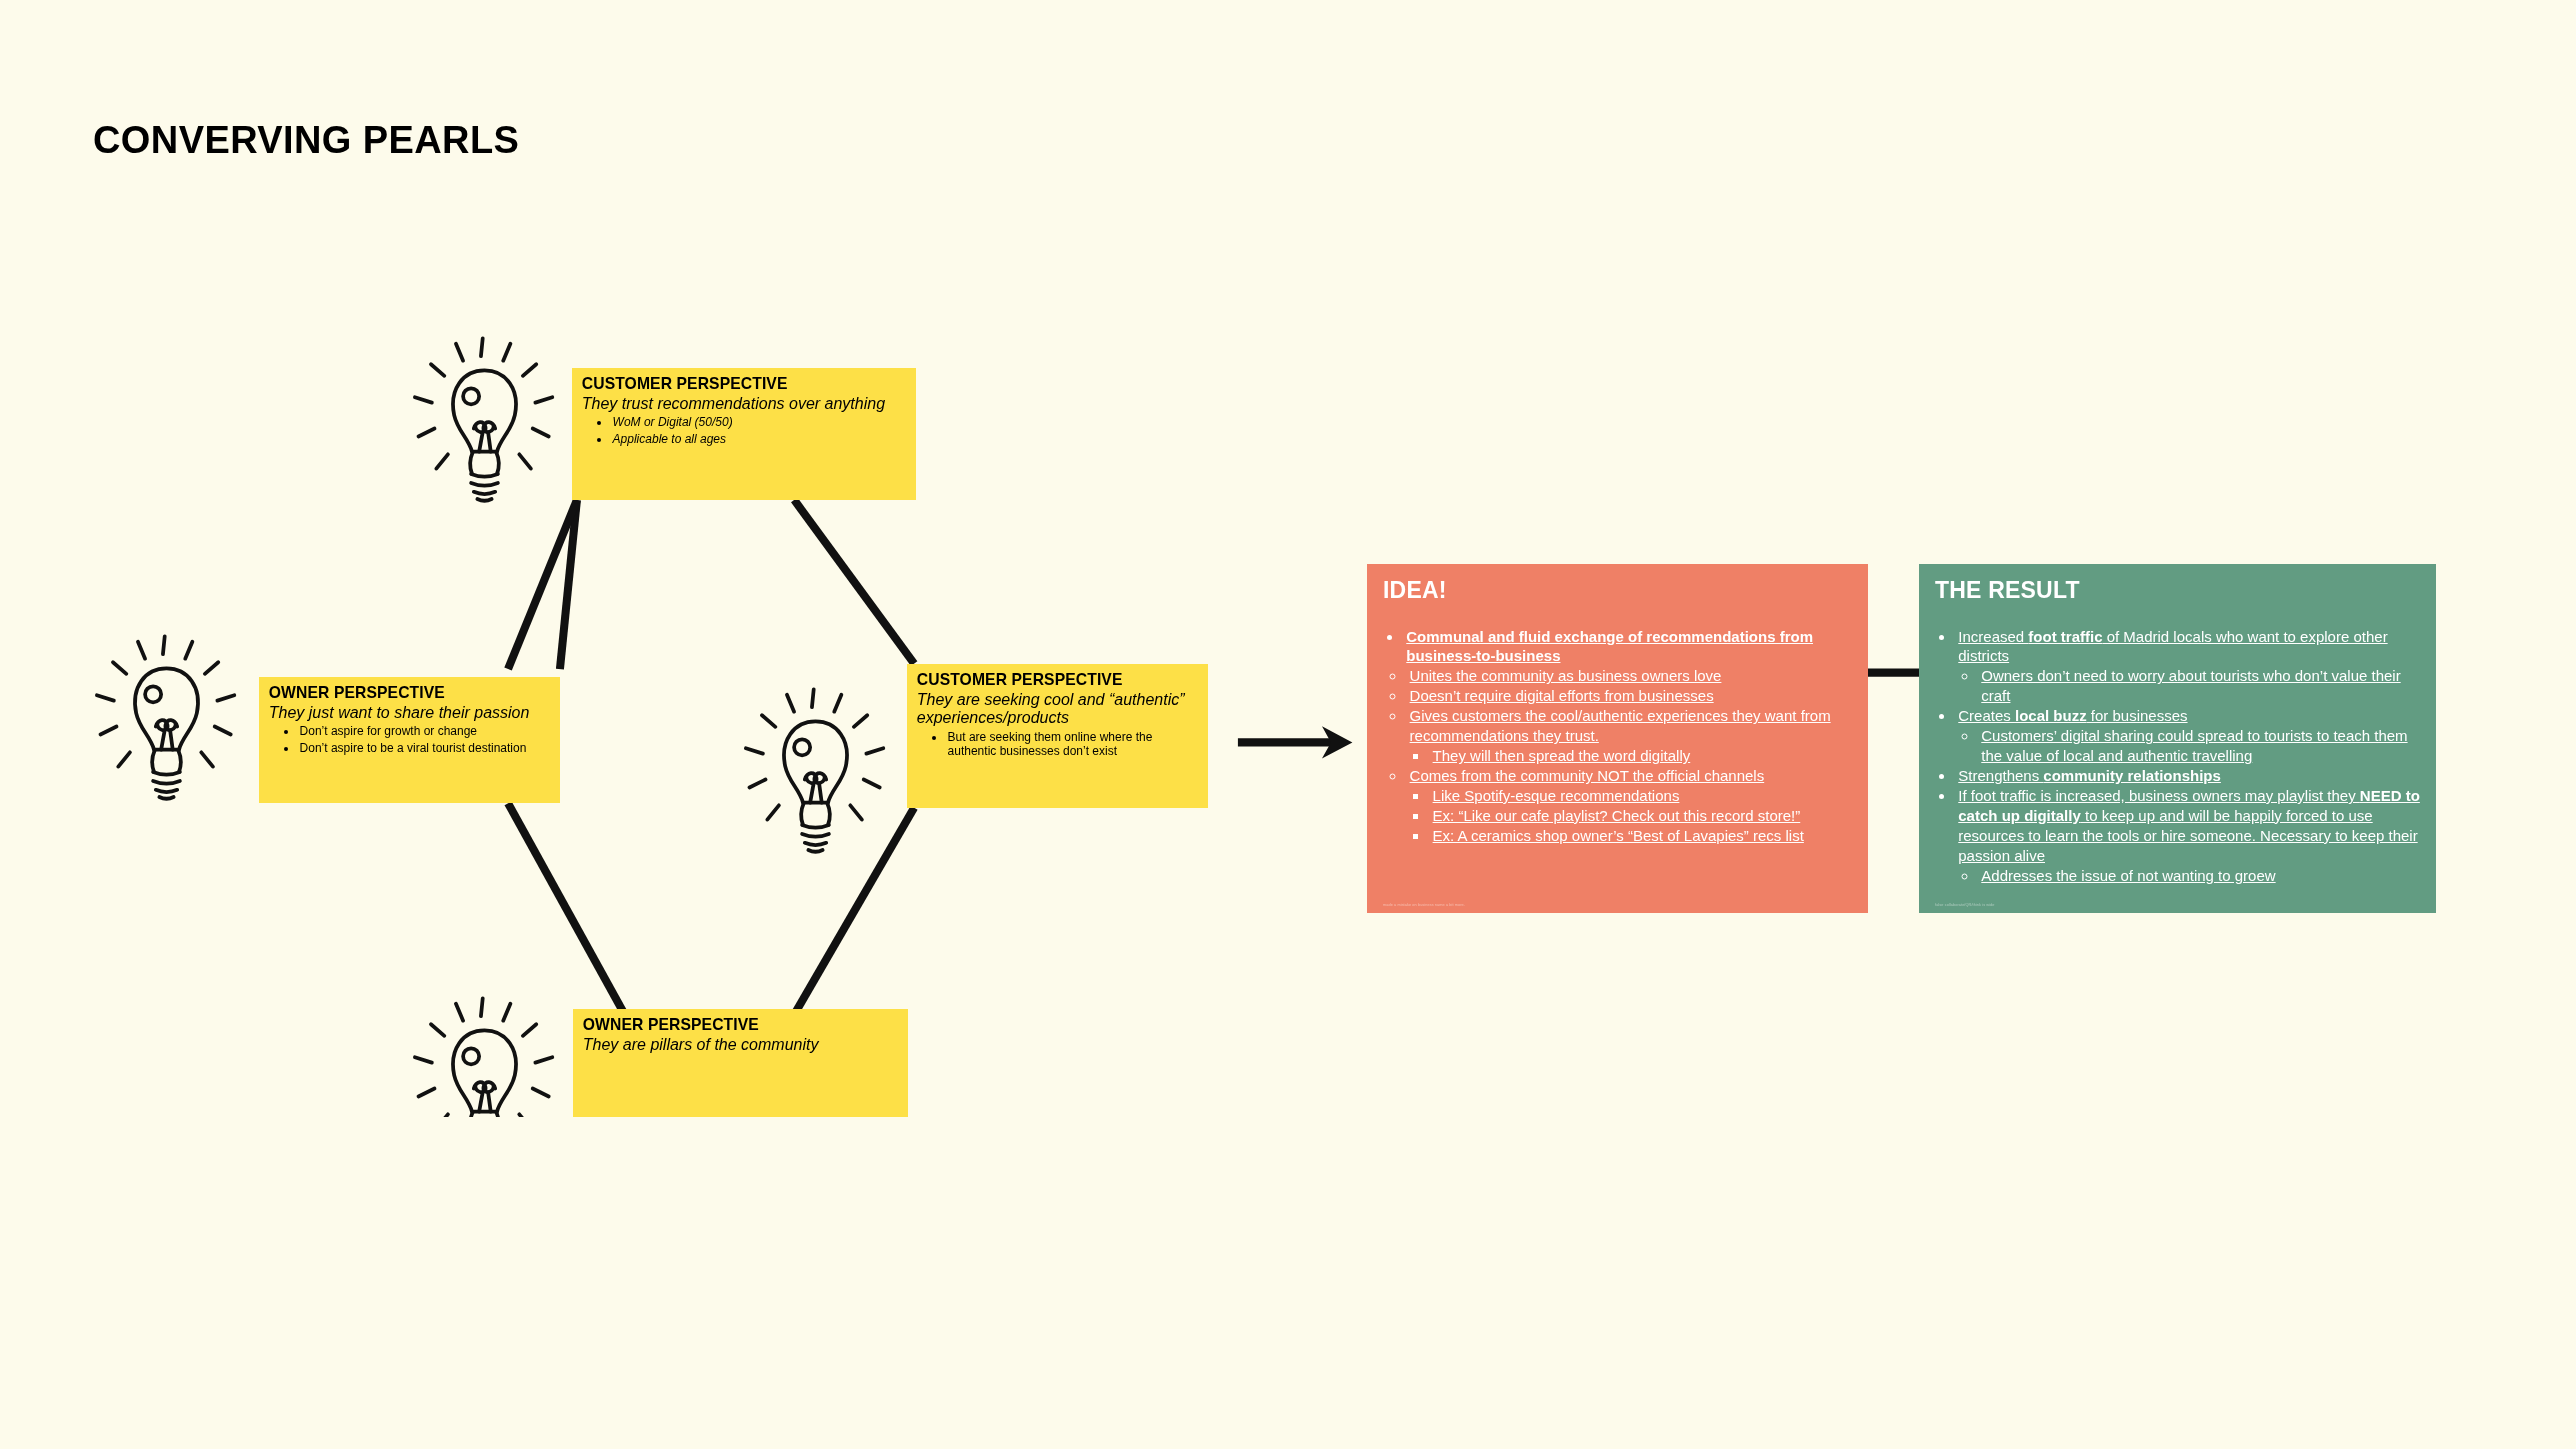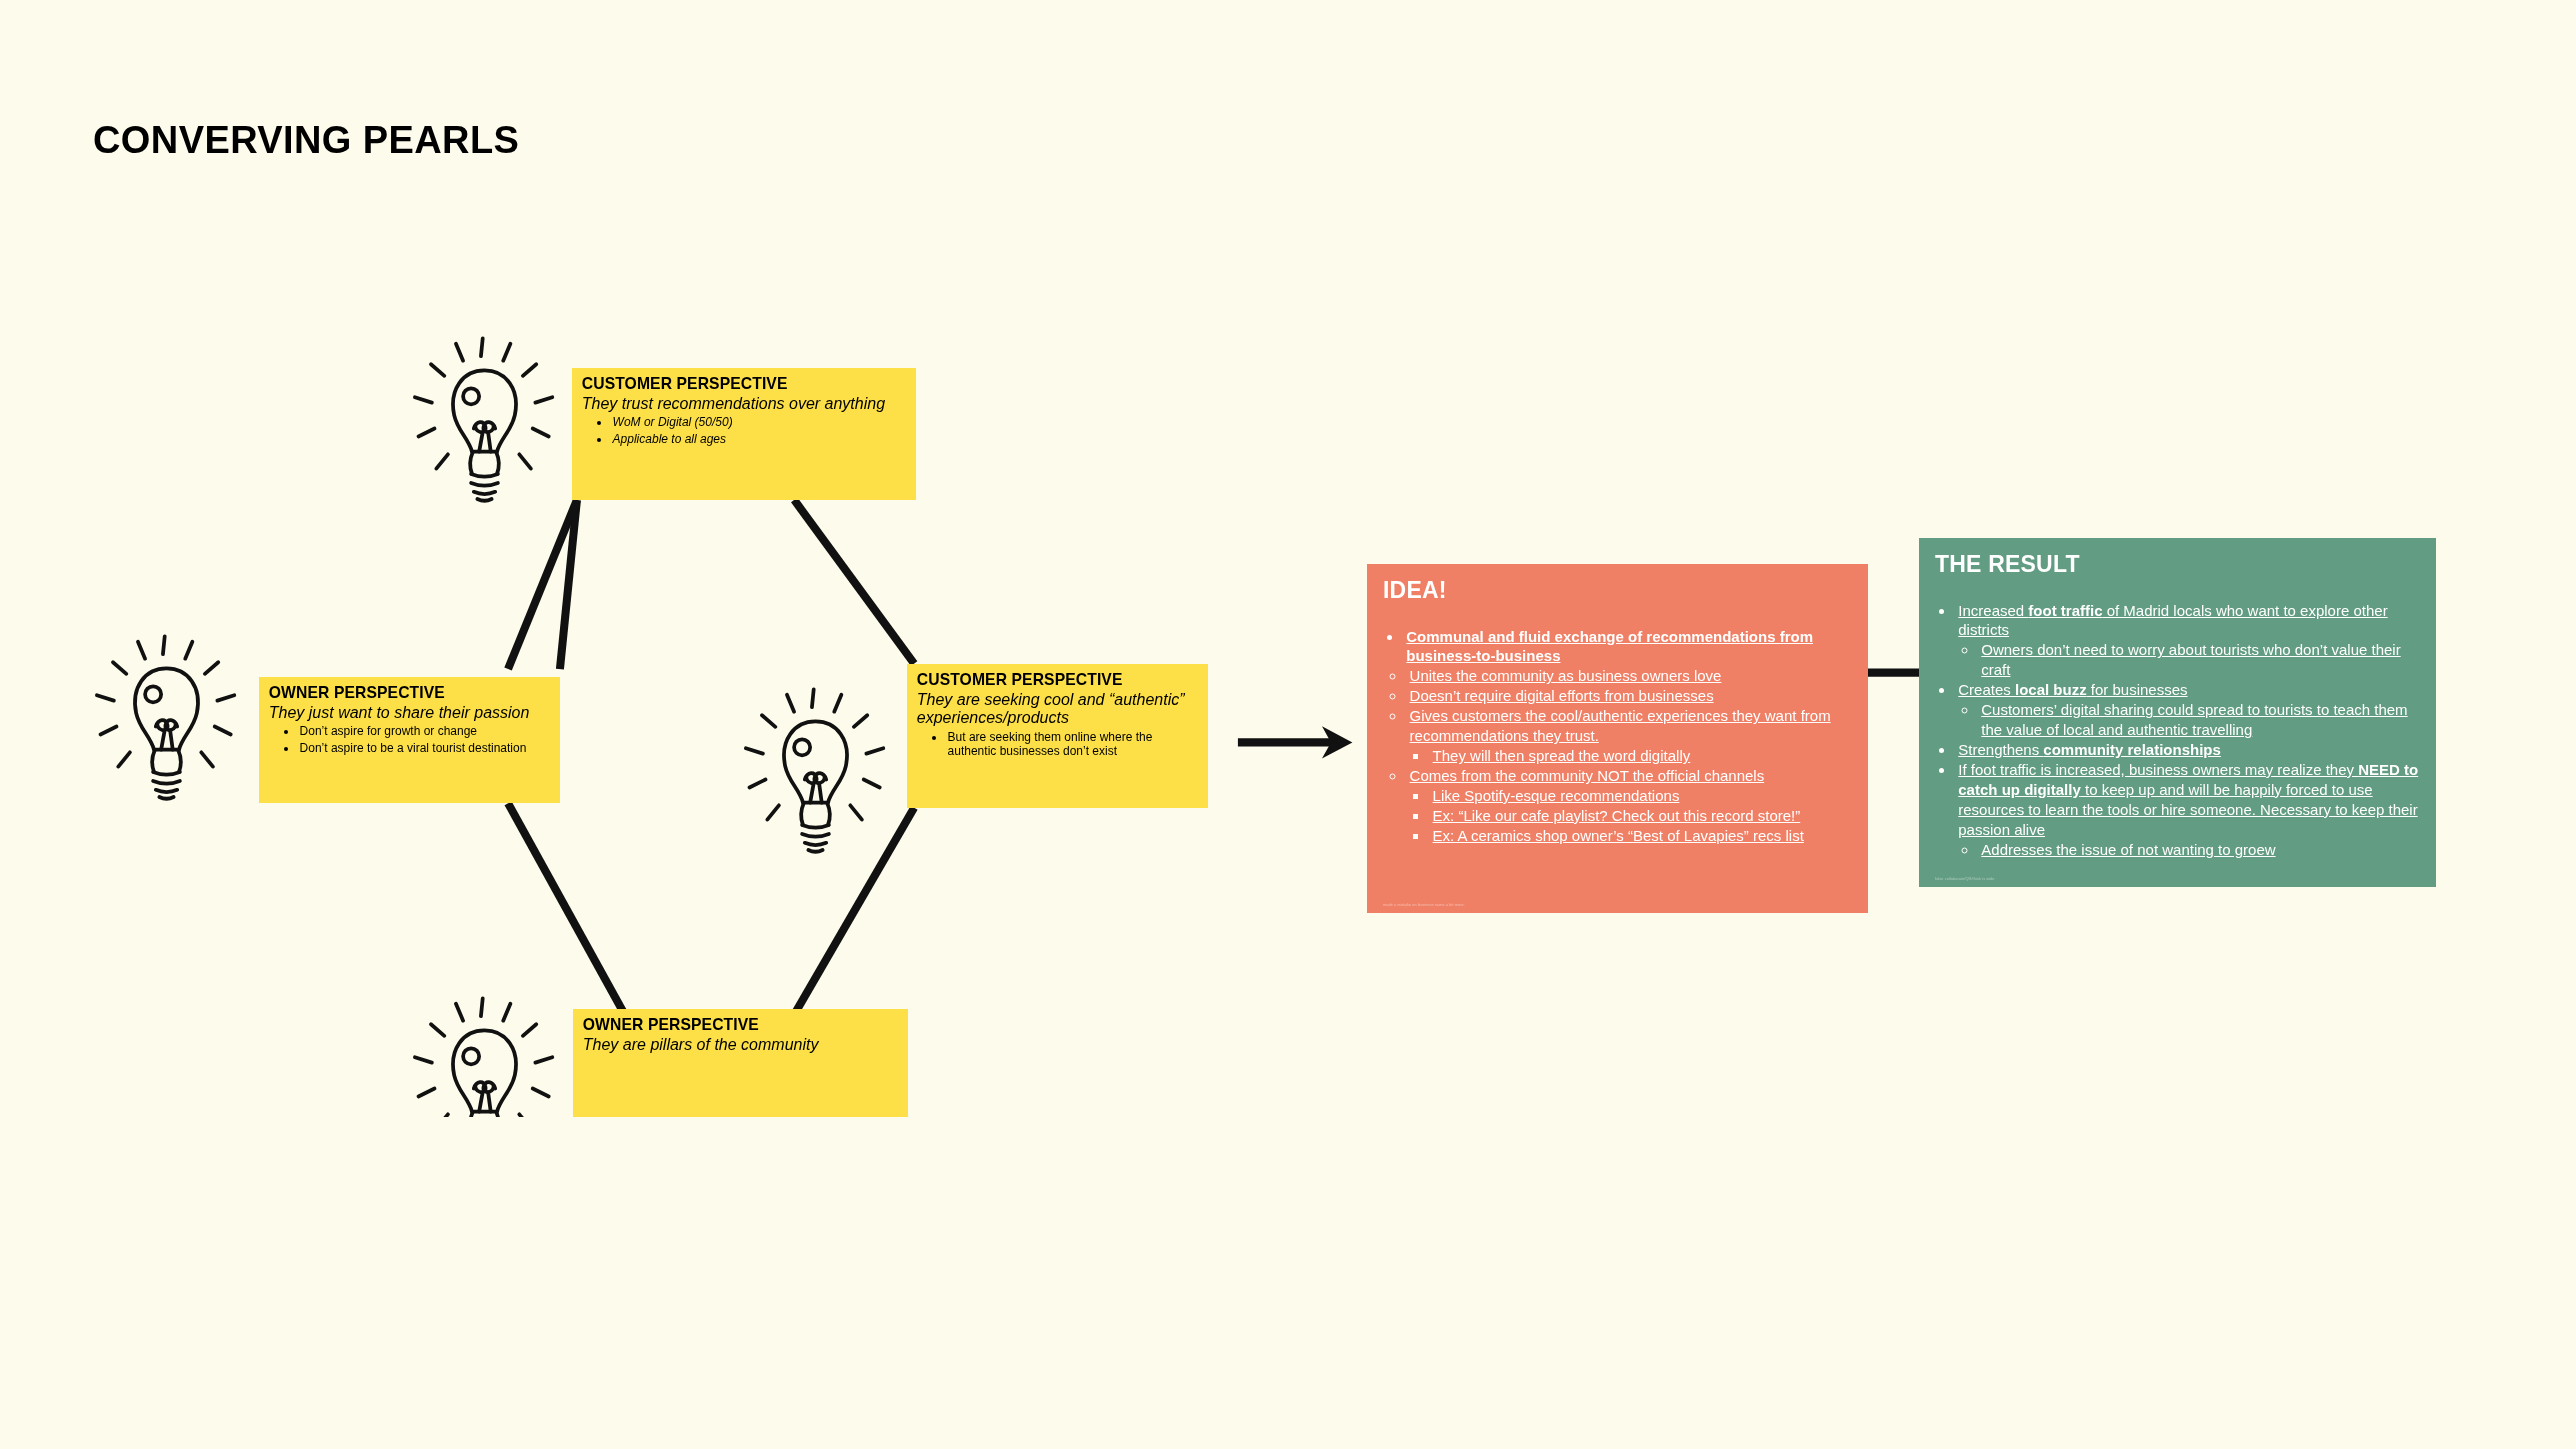--- a/index.html
+++ b/index.html
@@ -315,40 +315,40 @@
       <li>Comes from the community NOT the official channels</li>
       <ul class="lvl3">
         <li>Like Spotify-esque recommendations</li>
         <li>Ex: “Like our cafe playlist? Check out this record store!”</li>
         <li>Ex: A ceramics shop owner’s “Best of Lavapies” recs list</li>
       </ul>
     </ul>
     <div class="micro-note">made a mistake on business name a bit more.</div>
   </div>
 
-  <div class="panel green" style="left:1919px; top:538px; width:517px; height:349px;">
+  <div class="panel green" style="left:1919px; top:564px; width:517px; height:349px;">
     <div class="panel-title">THE RESULT</div>
     <ul class="lvl1">
       <li>
         <span>Increased </span><b>foot traffic</b><span> of Madrid locals who want to explore other districts</span>
       </li>
       <ul class="lvl2">
         <li>Owners don’t need to worry about tourists who don’t value their craft</li>
       </ul>
       <li>
         <span>Creates </span><b>local buzz</b><span> for businesses</span>
       </li>
       <ul class="lvl2">
         <li>Customers’ digital sharing could spread to tourists to teach them the value of local and authentic travelling</li>
       </ul>
       <li>
         <span>Strengthens </span><b>community relationships</b>
       </li>
       <li>
-        <span>If foot traffic is increased, business owners may realize they </span><b>NEED to catch up digitally</b><span> to keep up and will be happily forced to use resources to learn the tools or hire someone. Necessary to keep their passion alive</span>
+        <span>If foot traffic is increased, business owners may playlist they </span><b>NEED to catch up digitally</b><span> to keep up and will be happily forced to use resources to learn the tools or hire someone. Necessary to keep their passion alive</span>
       </li>
       <ul class="lvl2">
         <li>Addresses the issue of not wanting to groew</li>
       </ul>
     </ul>
     <div class="micro-note">false collaborate/QR/think is wide</div>
   </div>
 
 </div>
 

